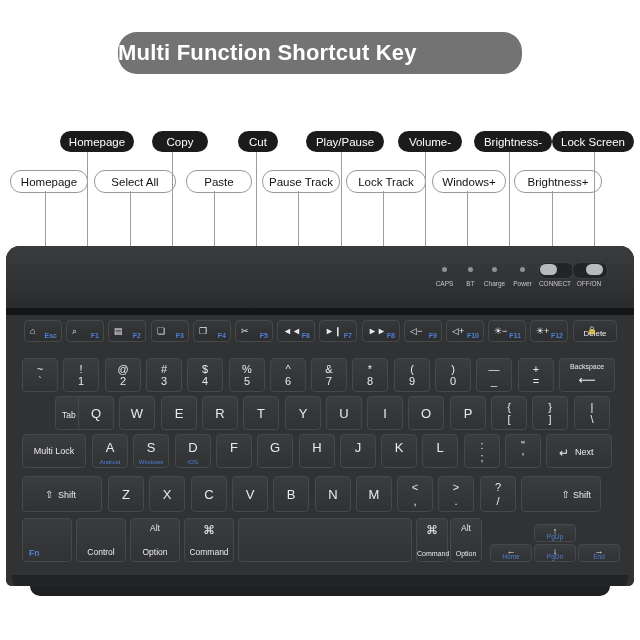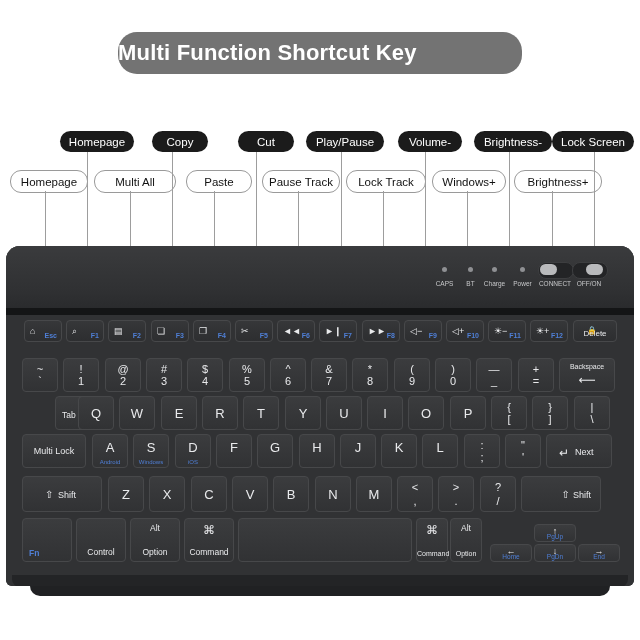--- a/index.html
+++ b/index.html
@@ -126,42 +126,42 @@
   <span id="title-text">Multi Function Shortcut Key</span>
 </div>
 
 <div id="callout-top-layer">
     <div class="callout dark" style="left: 60px; top: 131px; width: 74px;">
       <span>Homepage</span>
     </div>
     <div class="callout dark" style="left: 152px; top: 131px; width: 56px;">
       <span>Copy</span>
     </div>
-    <div class="callout dark" style="left: 238px; top: 131px; width: 56px;">
+    <div class="callout dark" style="left: 238px; top: 131px; width: 40px;">
       <span>Cut</span>
     </div>
     <div class="callout dark" style="left: 306px; top: 131px; width: 78px;">
       <span>Play/Pause</span>
     </div>
     <div class="callout dark" style="left: 398px; top: 131px; width: 64px;">
       <span>Volume-</span>
     </div>
     <div class="callout dark" style="left: 474px; top: 131px; width: 78px;">
       <span>Brightness-</span>
     </div>
     <div class="callout dark" style="left: 552px; top: 131px; width: 82px;">
       <span>Lock Screen</span>
     </div>
   </div>
 <div id="callout-bottom-layer">
     <div class="callout light" style="left: 10px; top: 170px; width: 76px;">
       <span>Homepage</span>
     </div>
     <div class="callout light" style="left: 94px; top: 170px; width: 80px;">
-      <span>Multi All</span>
+      <span>Select All</span>
     </div>
     <div class="callout light" style="left: 186px; top: 170px; width: 64px;">
       <span>Paste</span>
     </div>
     <div class="callout light" style="left: 262px; top: 170px; width: 76px;">
       <span>Pause Track</span>
     </div>
     <div class="callout light" style="left: 346px; top: 170px; width: 78px;">
       <span>Lock Track</span>
     </div>

